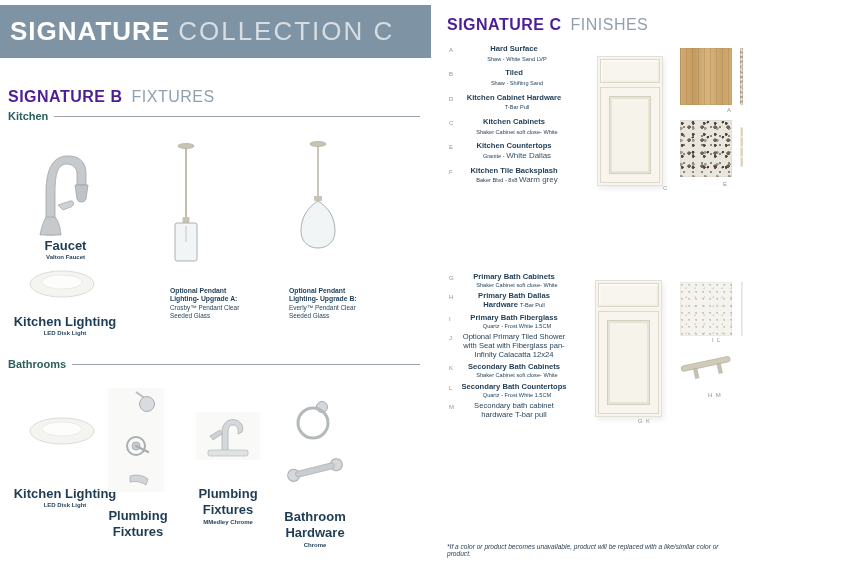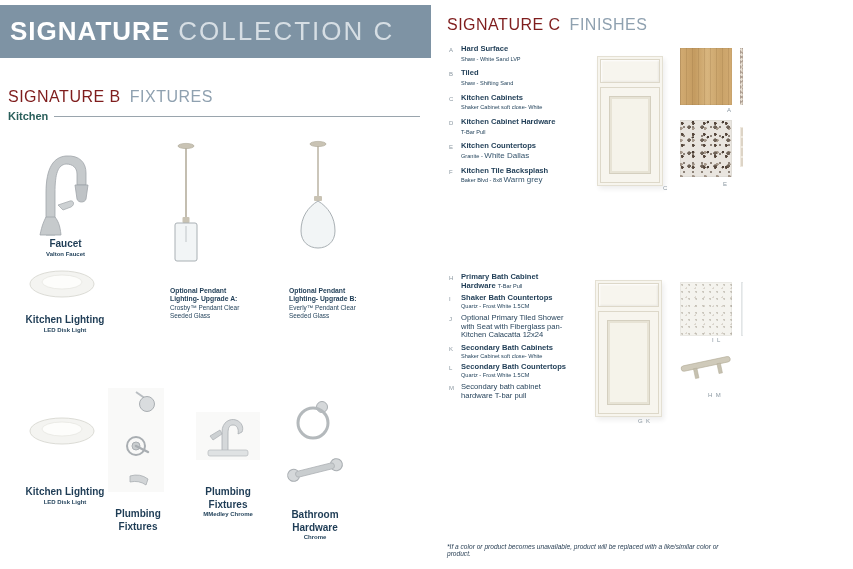--- a/index.html
+++ b/index.html
@@ -7,40 +7,40 @@
         font-family:"Liberation Sans",sans-serif;color:#1e3c55;}
 
   
   .banner{position:absolute;left:0;top:5px;width:431px;height:53px;background:#7e93a4;
           display:flex;align-items:center;padding-left:10px;box-sizing:border-box;}
   .banner .b1{font-size:26px;font-weight:bold;color:#ffffff;letter-spacing:1px;}
   .banner .b2{font-size:26px;font-weight:normal;color:#d6dee4;letter-spacing:2px;margin-left:8px;}
 
   
   .colhead{position:absolute;font-size:16px;letter-spacing:.5px;}
-  .colhead .h1{font-weight:normal;color:#7f1d1d;text-align:right;}
+  .colhead .h1{font-weight:bold;color:#4c1d95;text-align:right;}
   .colhead .h2{font-weight:normal;color:#8fa1b0;margin-left:4px;}
 
   
   .section{position:absolute;display:flex;align-items:center;}
   .section .slabel{font-size:11px;font-weight:bold;color:#2a5f5b;white-space:nowrap;margin-right:6px;}
   .section .sline{height:1px;background:#9aa5ad;flex:1;}
 
   
   .fixlabel{position:absolute;text-align:center;color:#1e3c55;}
-  .fixlabel .t{font-size:10px;font-weight:bold;line-height:1.25;}
+  .fixlabel .t{font-size:13px;font-weight:bold;line-height:1.25;}
   .fixlabel .s{font-size:6px;font-weight:bold;color:#27465e;line-height:1.2;}
   .fixlabel.leftal{text-align:left;}
   .fixlabel.leftal .t{font-size:6.8px;}
   .fixlabel.leftal .s{font-size:6.4px;font-weight:normal;}
 
   .fiximg{position:absolute;}
 
   
-  .finlist{position:absolute;width:132px;}
+  .finlist{position:absolute;width:132px;text-align:center;}
   .fin-item{position:relative;padding-left:14px;margin-bottom:6px;}
   .finlist2 .fin-item{margin-bottom:4px;}
   .fin-letter{position:absolute;left:2px;top:2px;font-size:6px;color:#8a97a1;}
   .fin-title{font-size:7.6px;font-weight:bold;color:#1e3c55;line-height:1.15;width:106px;}
   .fin-title .inlinesub{font-size:5.6px;font-weight:normal;}
   .fin-title.plain{font-weight:normal;}
   .fin-sub{font-size:5.6px;color:#27465e;line-height:1.2;width:112px;}
   .fin-sub .big{font-size:8px;color:#34536b;margin-top:46px;}
 
   
@@ -148,20 +148,24 @@
       <line x1="22" y1="7" x2="22" y2="60" stroke="#b5ae9d" stroke-width="1.4"></line>
       <rect x="18" y="57" width="8" height="5" rx="1" fill="#c9c3b4"></rect>
       <path d="M22,62 C12,68 5,78 5,92 C5,103 13,109 22,109 C31,109 39,103 39,92 C39,78 32,68 22,62 Z" fill="rgba(226,233,236,0.45)" stroke="#a9b0b4" stroke-width="1"></path>
     </svg>
   </div>
   <div class="fixlabel leftal" style="left:289px;top:287px;width:80px;">
     <div class="t">Optional Pendant Lighting- Upgrade B:</div>
     <div class="s">Everly™ Pendant Clear Seeded Glass</div>
   </div>
 
+  <div class="section" style="left:8px;top:358px;width:412px;">
+    <span class="slabel">Bathrooms</span>
+    <span class="sline"></span>
+  </div>
 
   <div class="fiximg" style="left:28px;top:415px;">
     <svg width="68" height="32" viewBox="0 0 68 32">
       <ellipse cx="34" cy="16" rx="32" ry="13" fill="#f4f4f1" stroke="#dcdcd6"></ellipse>
       <ellipse cx="34" cy="14" rx="20" ry="7" fill="#fdfdfb" stroke="#e4e4de" stroke-width="0.7"></ellipse>
     </svg>
   </div>
   <div class="fixlabel" style="left:10px;top:486px;width:110px;">
     <div class="t">Kitchen Lighting</div>
     <div class="s">LED Disk Light</div>
@@ -226,54 +230,59 @@
       <span class="fin-letter">A</span>
       <div class="fin-title">Hard Surface</div>
       <div class="fin-sub"><span>Shaw - White Sand LVP</span><span class="big"></span></div>
     </div>
     <div class="fin-item">
       <span class="fin-letter">B</span>
       <div class="fin-title">Tiled</div>
       <div class="fin-sub"><span>Shaw - Shifting Sand</span><span class="big"></span></div>
     </div>
     <div class="fin-item">
+      <span class="fin-letter">D</span>
+      <div class="fin-title">Kitchen Cabinet Hardware</div>
+      <div class="fin-sub"><span>T-Bar Pull</span><span class="big"></span></div>
+    </div>
+    <div class="fin-item">
       <span class="fin-letter">C</span>
       <div class="fin-title">Kitchen Cabinets</div>
       <div class="fin-sub"><span>Shaker Cabinet soft close- White</span><span class="big"></span></div>
     </div>
     <div class="fin-item">
-      <span class="fin-letter">D</span>
-      <div class="fin-title">Kitchen Cabinet Hardware</div>
-      <div class="fin-sub"><span>T-Bar Pull</span><span class="big"></span></div>
-    </div>
-    <div class="fin-item">
       <span class="fin-letter">E</span>
       <div class="fin-title">Kitchen Countertops</div>
       <div class="fin-sub"><span>Granite - </span><span class="big">White Dallas</span></div>
     </div>
     <div class="fin-item">
       <span class="fin-letter">F</span>
       <div class="fin-title">Kitchen Tile Backsplash</div>
       <div class="fin-sub"><span>Baker Blvd - 8x8 </span><span class="big">Warm grey</span></div>
     </div>
   </div>
 
   <div class="finlist finlist2" style="left:447px;top:273px;">
     <div class="fin-item">
+      <span class="fin-letter">G</span>
+      <div class="fin-title">Primary Bath Cabinets</div>
+      <div class="fin-sub">Shaker Cabinet soft close- White</div>
+    </div>
+    <div class="fin-item">
       <span class="fin-letter">H</span>
-      <div class="fin-title"><span>Primary Bath Cabinet Hardware</span> <span class="inlinesub">T-Bar Pull</span></div>
+      <div class="fin-title"><span>Primary Bath Dallas Hardware</span> <span class="inlinesub">T-Bar Pull</span></div>
     </div>
     <div class="fin-item">
       <span class="fin-letter">I</span>
-      <div class="fin-title">Shaker Bath Countertops</div>
+      <div class="fin-title">Primary Bath Fiberglass</div>
       <div class="fin-sub">Quartz - Frost White 1.5CM</div>
     </div>
     <div class="fin-item">
       <span class="fin-letter">J</span>
-      <div class="fin-title plain">Optional Primary Tiled Shower with Seat with Fiberglass pan- Kitchen Calacatta 12x24</div>
+      <div class="fin-title plain">Optional Primary Tiled Shower with Seat with Fiberglass pan- Infinity Calacatta 12x24</div>
     </div>
     <div class="fin-item">
       <span class="fin-letter">K</span>
       <div class="fin-title">Secondary Bath Cabinets</div>
       <div class="fin-sub">Shaker Cabinet soft close- White</div>
     </div>
     <div class="fin-item">
       <span class="fin-letter">L</span>
       <div class="fin-title">Secondary Bath Countertops</div>
       <div class="fin-sub">Quartz - Frost White 1.5CM</div>

